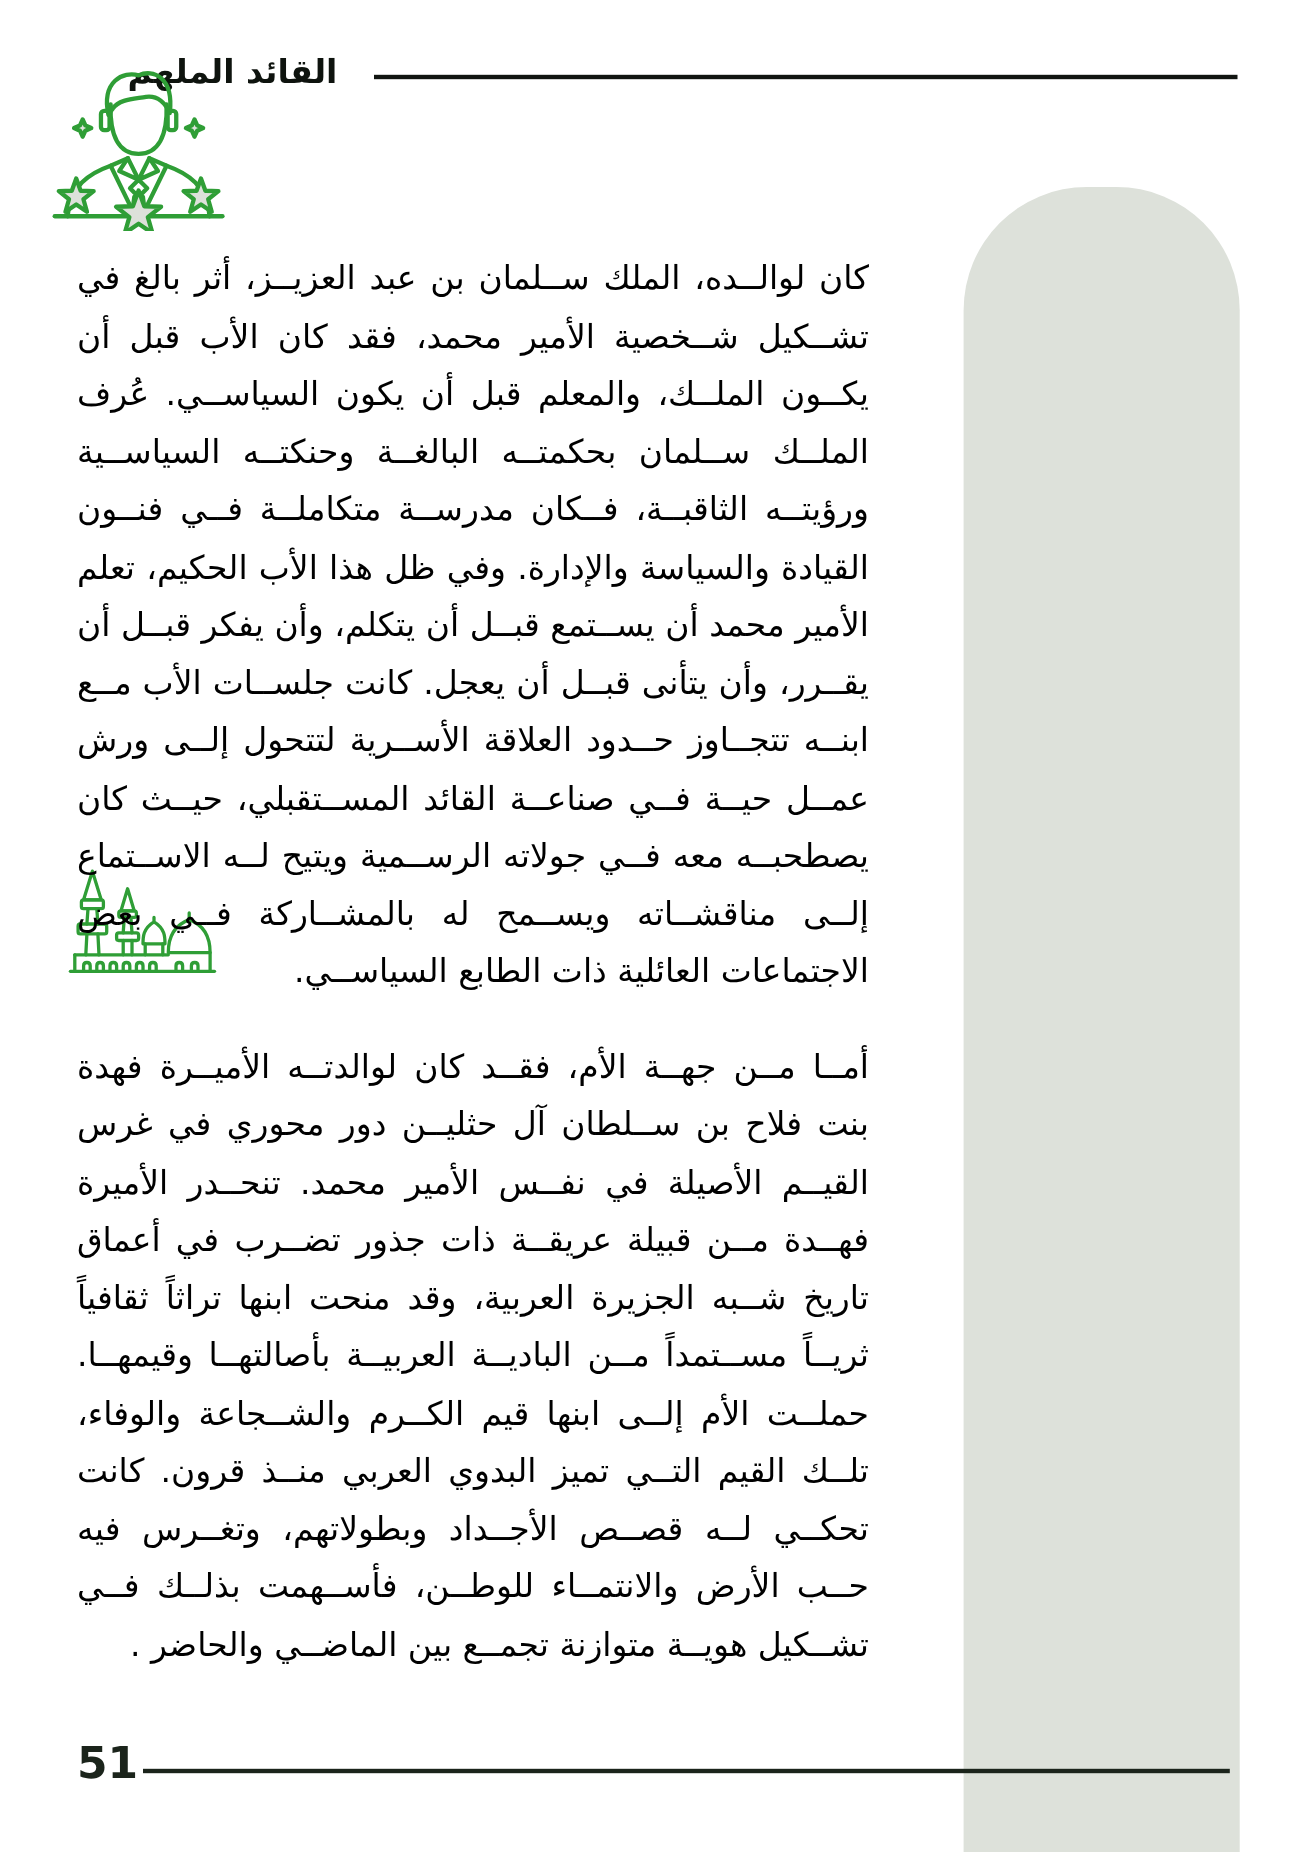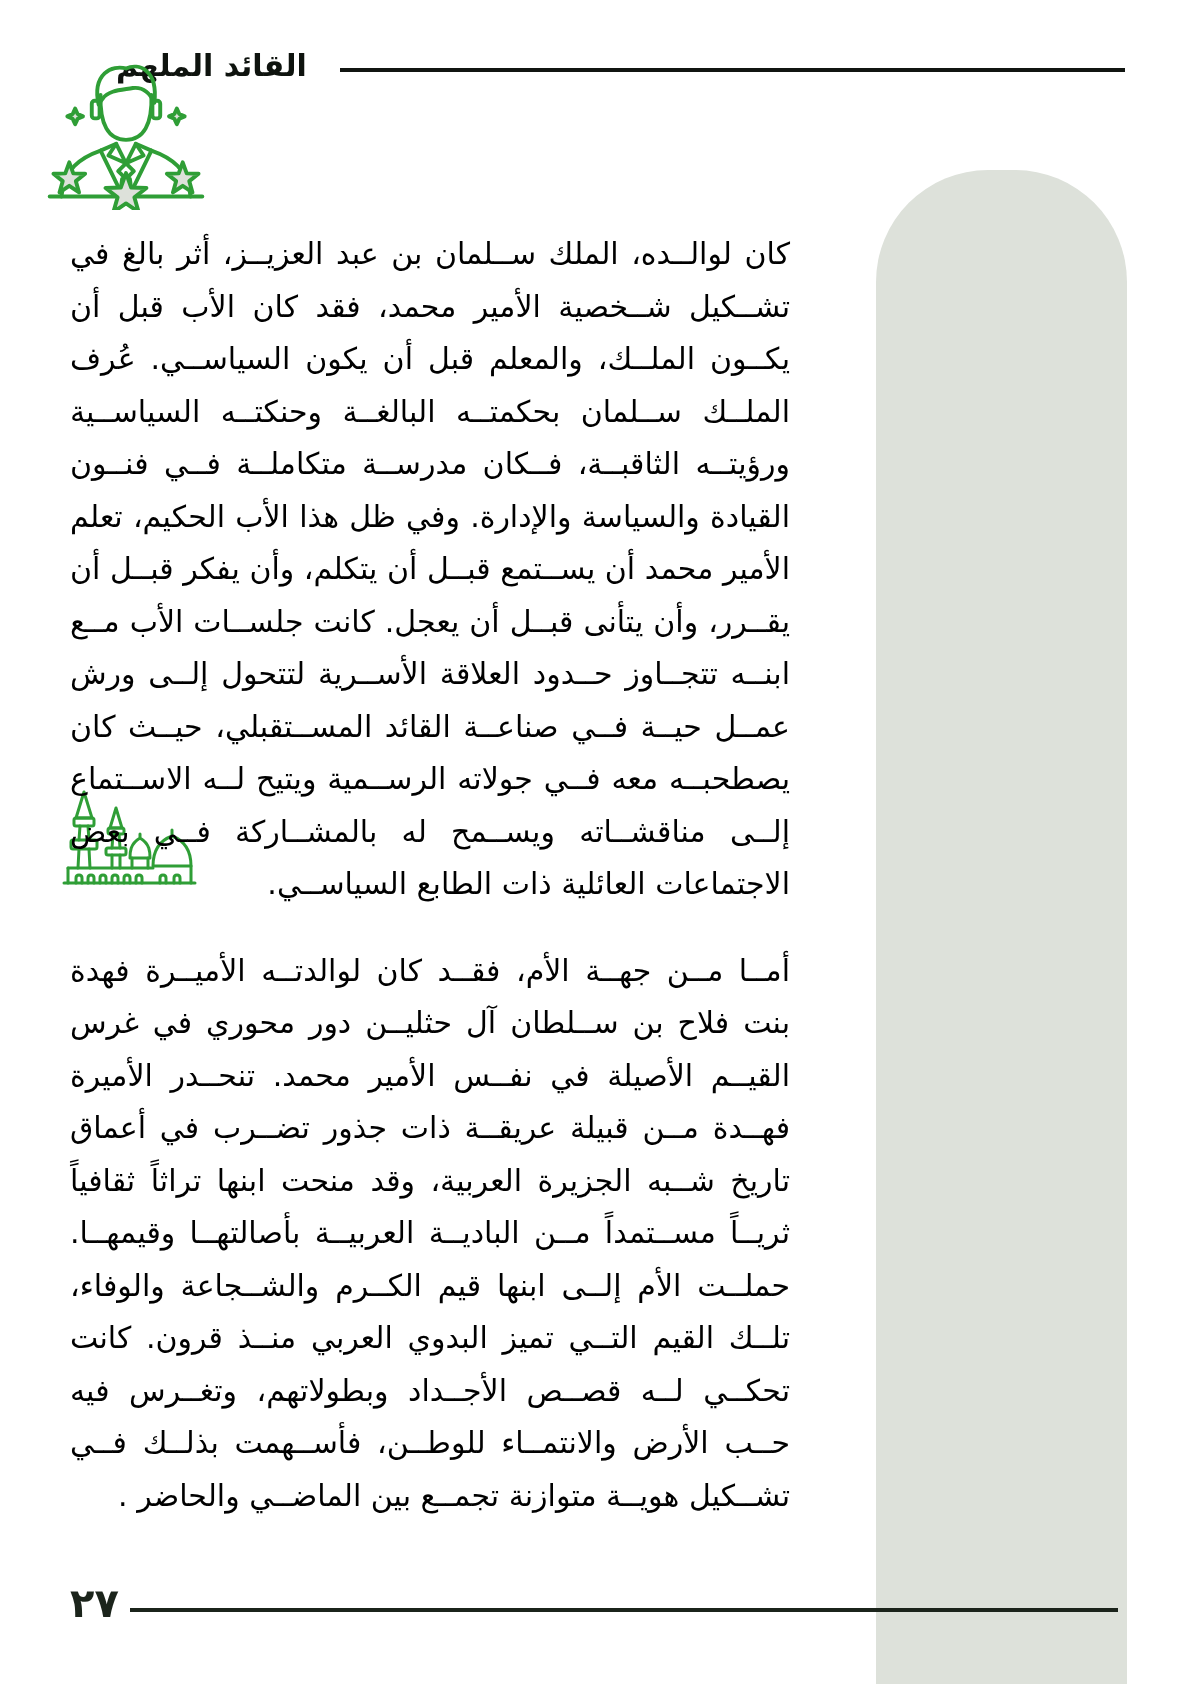--- a/index.html
+++ b/index.html
@@ -117,14 +117,14 @@
     <path d="M106 95 V90 Q106 87 109 87 Q112 87 112 90 V95"></path>
     <path d="M120 95 V90 Q120 87 123 87 Q126 87 126 90 V95"></path>
   </svg>
 </div>
 
 <main class="body-text">
   <p class="first">كان لوالــده، الملك ســلمان بن عبد العزيــز، أثر بالغ في تشــكيل شــخصية الأمير محمد، فقد كان الأب قبل أن يكــون الملــك، والمعلم قبل أن يكون السياســي. عُرف الملــك ســلمان بحكمتــه البالغــة وحنكتــه السياســية ورؤيتــه الثاقبــة، فــكان مدرســة متكاملــة فــي فنــون القيادة والسياسة والإدارة. وفي ظل هذا الأب الحكيم، تعلم الأمير محمد أن يســتمع قبــل أن يتكلم، وأن يفكر قبــل أن يقــرر، وأن يتأنى قبــل أن يعجل. كانت جلســات الأب مــع ابنــه تتجــاوز حــدود العلاقة الأســرية لتتحول إلــى ورش عمــل حيــة فــي صناعــة القائد المســتقبلي، حيــث كان يصطحبــه معه فــي جولاته الرســمية ويتيح لــه الاســتماع إلــى مناقشــاته ويســمح له بالمشــاركة فــي بعض الاجتماعات العائلية ذات الطابع السياســي.</p>
   <p>أمــا مــن جهــة الأم، فقــد كان لوالدتــه الأميــرة فهدة بنت فلاح بن ســلطان آل حثليــن دور محوري في غرس القيــم الأصيلة في نفــس الأمير محمد. تنحــدر الأميرة فهــدة مــن قبيلة عريقــة ذات جذور تضــرب في أعماق تاريخ شــبه الجزيرة العربية، وقد منحت ابنها تراثاً ثقافياً ثريــاً مســتمداً مــن الباديــة العربيــة بأصالتهــا وقيمهــا. حملــت الأم إلــى ابنها قيم الكــرم والشــجاعة والوفاء، تلــك القيم التــي تميز البدوي العربي منــذ قرون. كانت تحكــي لــه قصــص الأجــداد وبطولاتهم، وتغــرس فيه حــب الأرض والانتمــاء للوطــن، فأســهمت بذلــك فــي تشــكيل هويــة متوازنة تجمــع بين الماضــي والحاضر .</p>
 </main>
 
-<div class="page-number">٢٧</div>
+<div class="page-number">51</div>
 <div class="footer-rule"></div>
 
 </body></html>

